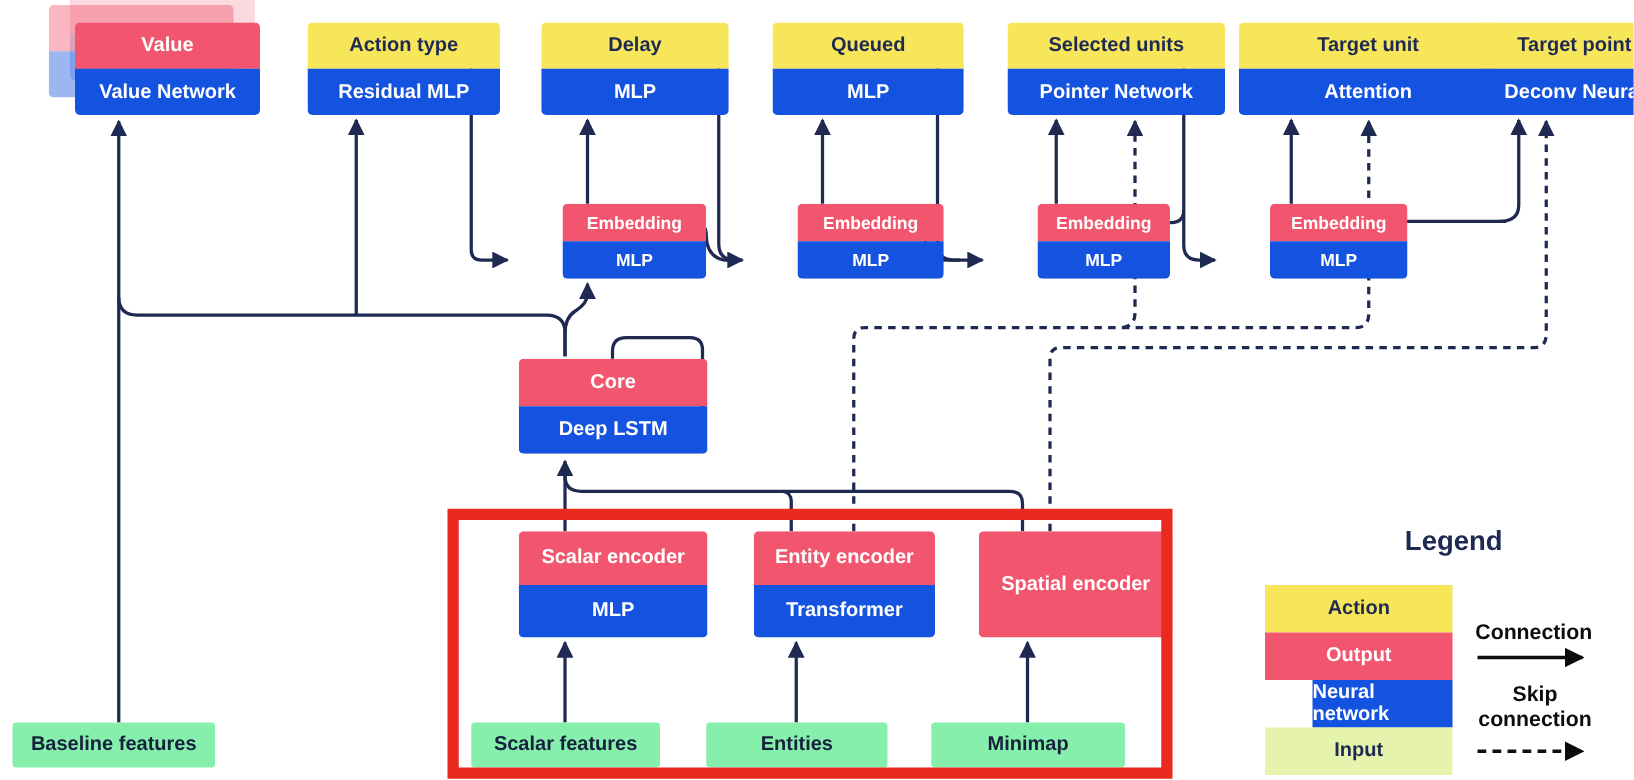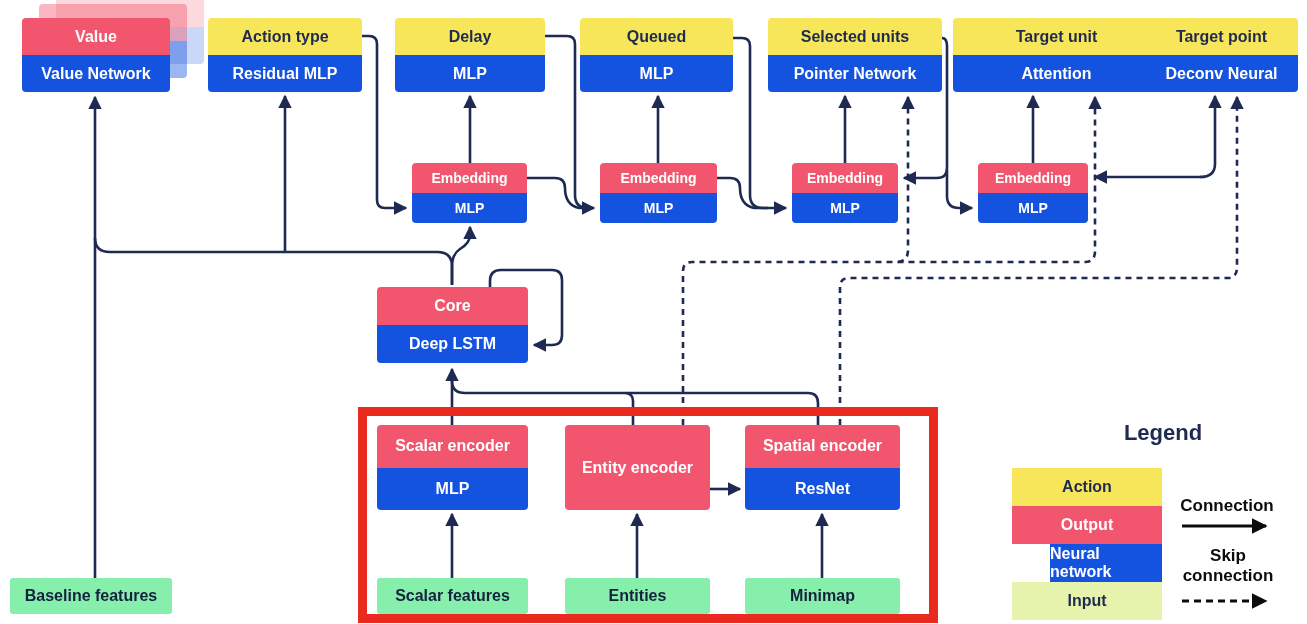--- a/index.html
+++ b/index.html
@@ -1,21 +1,21 @@
 <!DOCTYPE html>
 <html><head>
 <meta charset="utf-8">
 <style>
   html,body{margin:0;padding:0;background:#ffffff;}
   #stage{
     position:relative;width:1307px;height:624px;background:#ffffff;overflow:hidden;
     font-family:"Liberation Sans","DejaVu Sans",sans-serif;
   }
   svg.wires{position:absolute;left:0;top:0;z-index:1;}
-  .node{position:absolute;z-index:2;display:flex;flex-direction:column;border-radius:4px;overflow:hidden;}
+  .node{position:absolute;z-index:2;display:flex;flex-direction:column;border-radius:4px;overflow:hidden;margin-left:38px;}
   .half{flex:1;display:flex;align-items:center;justify-content:center;font-weight:600;font-size:16px;line-height:1;}
   .half.sm{font-size:14px;text-align:center;}
   .yellow{background:#f8e65a;color:#1e2a52;}
   .pink{background:#f2566e;color:#ffffff;}
   .blue{background:#1452e0;color:#ffffff;}
   .greenbox{position:absolute;z-index:2;background:#86efac;color:#16213d;display:flex;align-items:center;justify-content:center;
     font-weight:700;font-size:16px;border-radius:3px;}
   .stackl{position:absolute;z-index:0;display:flex;flex-direction:column;border-radius:4px;overflow:hidden;}
   .stackl .half{pointer-events:none;}
   .op40{opacity:.42;} .op22{opacity:.22;}
@@ -149,24 +149,24 @@
     <div class="half pink">Core</div>
     <div class="half blue">Deep LSTM</div>
   </div>
 
   <div class="node" style="left:377px;top:425px;width:151px;height:85px">
     <div class="half pink">Scalar encoder</div>
     <div class="half blue">MLP</div>
   </div>
   <div class="node" style="left:565px;top:425px;width:145px;height:85px">
     <div class="half pink">Entity encoder</div>
+    <div class="half blue">Transformer</div>
   </div>
   <div class="node" style="left:745px;top:425px;width:155px;height:85px">
     <div class="half pink">Spatial encoder</div>
-    <div class="half blue">ResNet</div>
   </div>
 
   <div class="greenbox" style="left:10px;top:578px;width:162px;height:36px">Baseline features</div>
   <div class="greenbox" style="left:377px;top:578px;width:151px;height:36px">Scalar features</div>
   <div class="greenbox" style="left:565px;top:578px;width:145px;height:36px">Entities</div>
   <div class="greenbox" style="left:745px;top:578px;width:155px;height:36px">Minimap</div>
 
   <div id="highlight" style="left:358px;top:407px;width:562px;height:198px"></div>
 
   <div class="legend-title" style="left:1098px;top:420px;width:130px">Legend</div>

